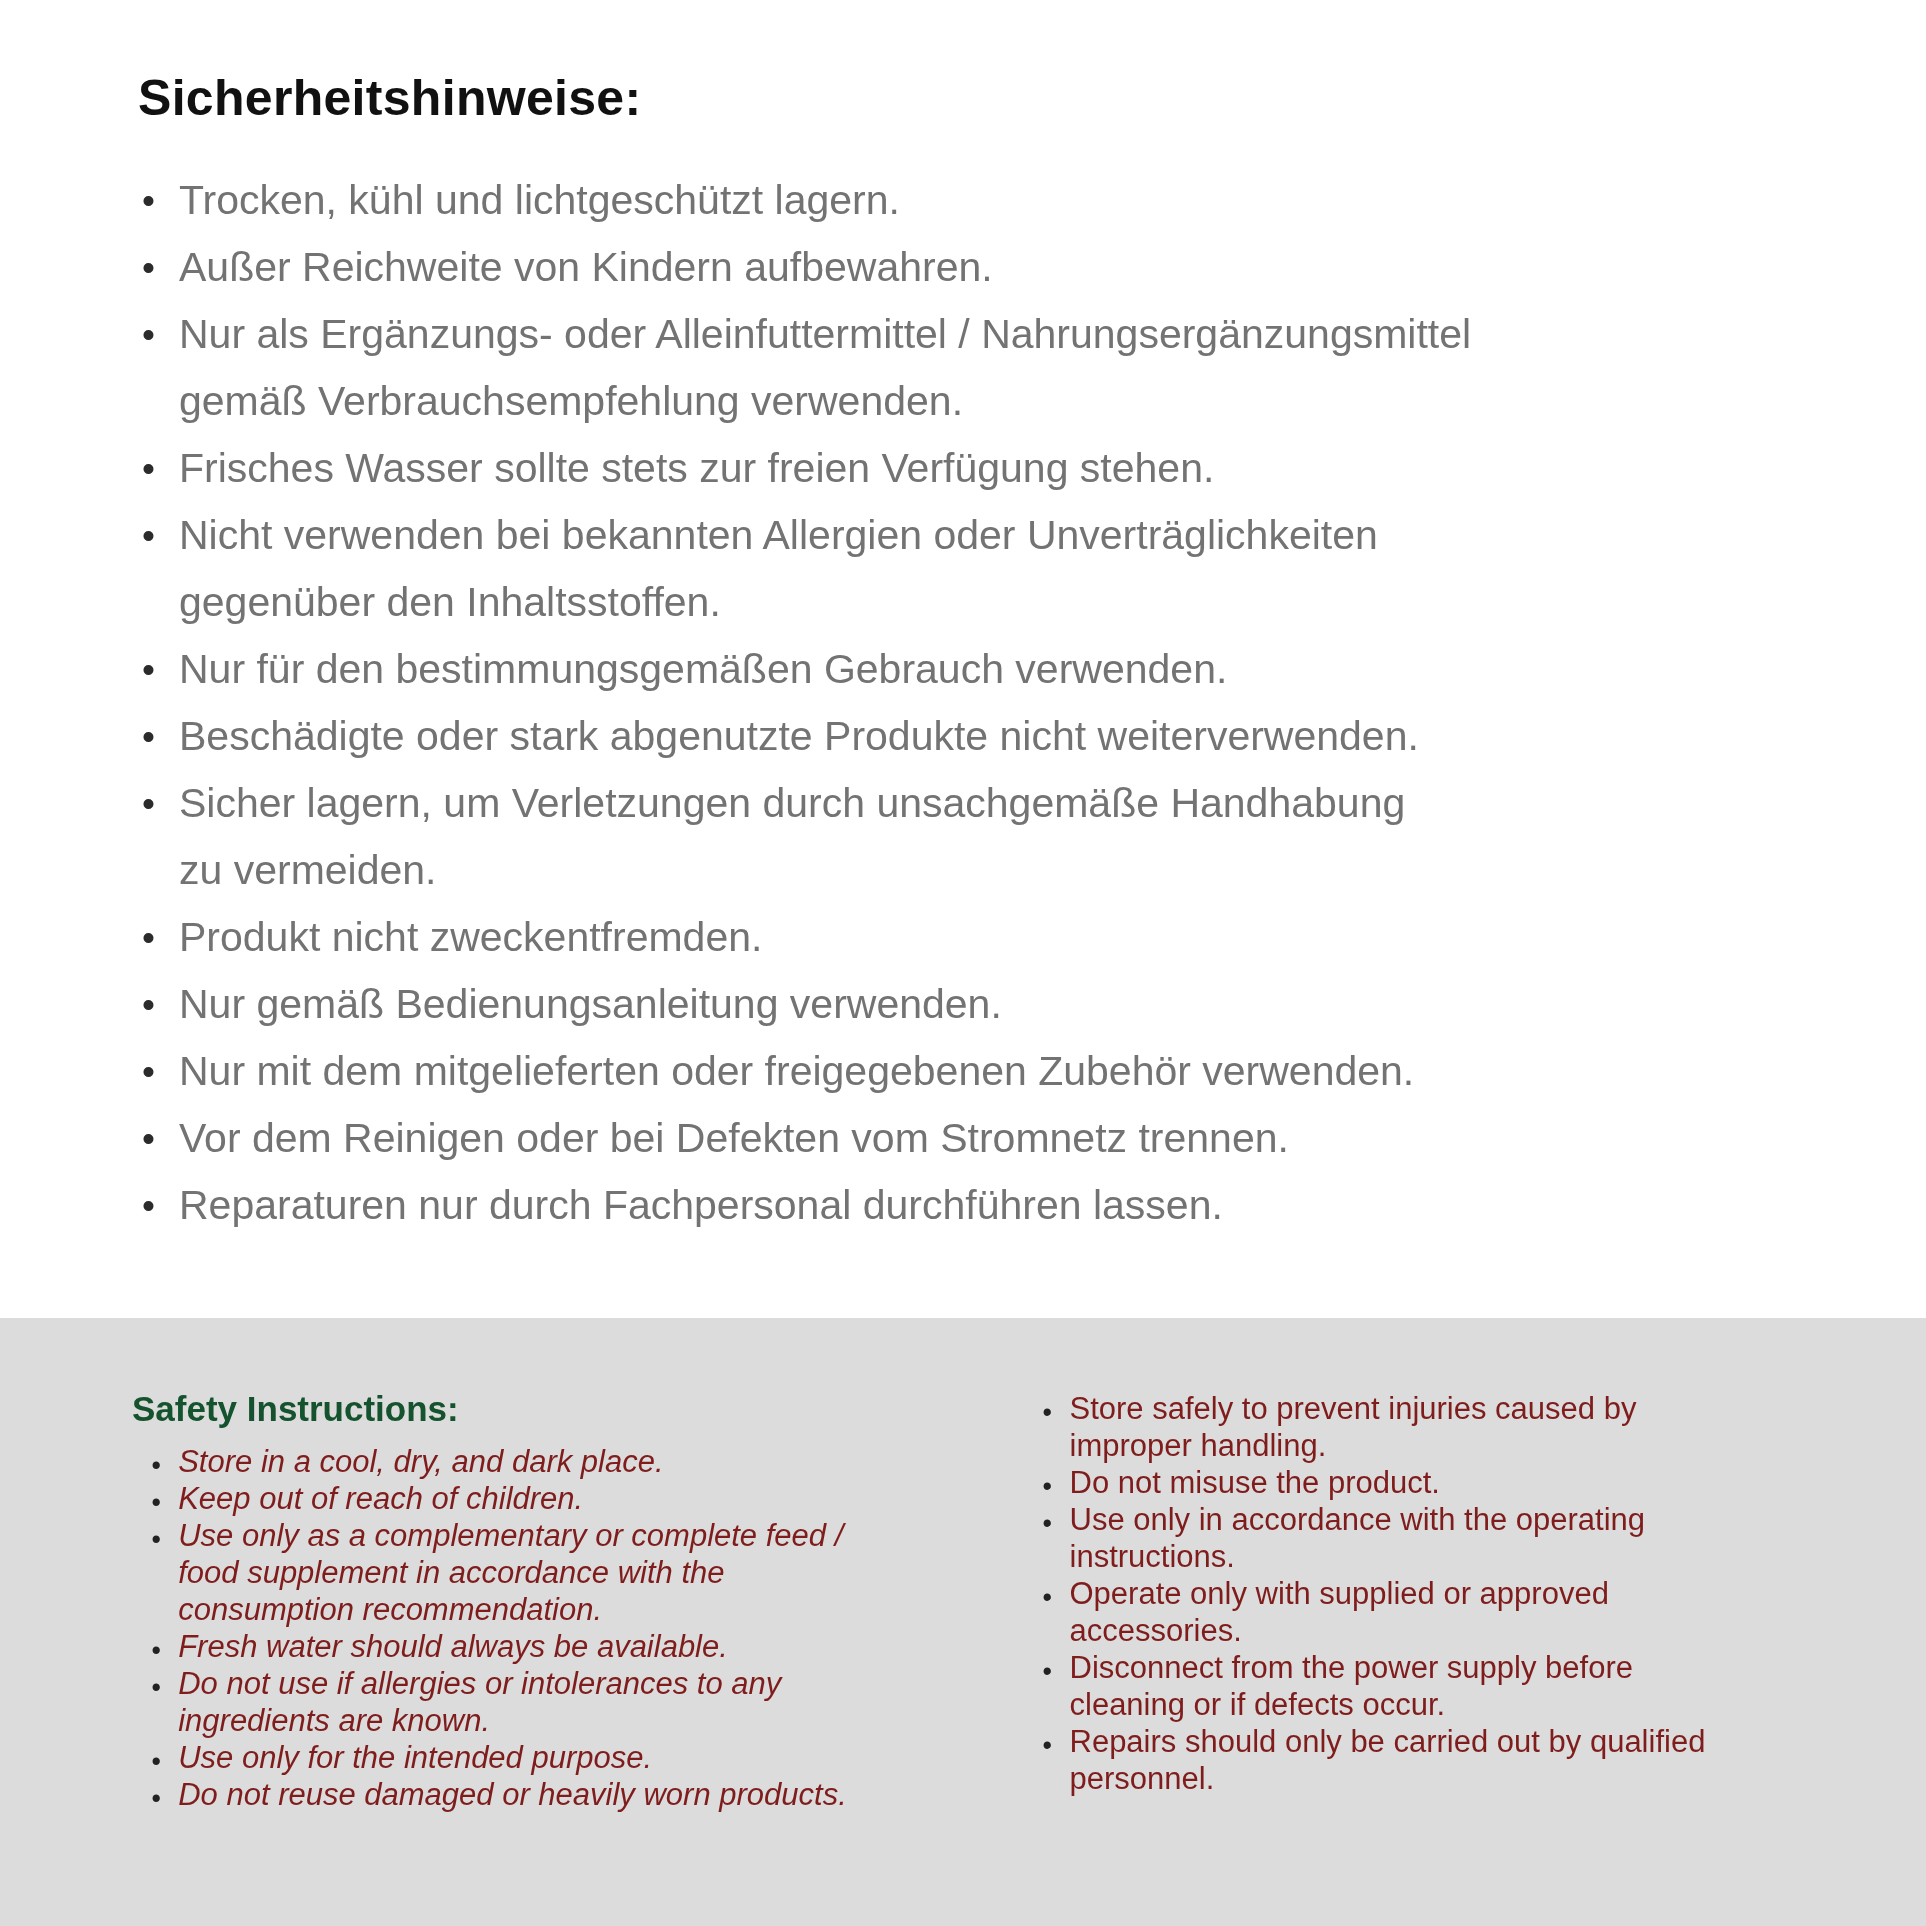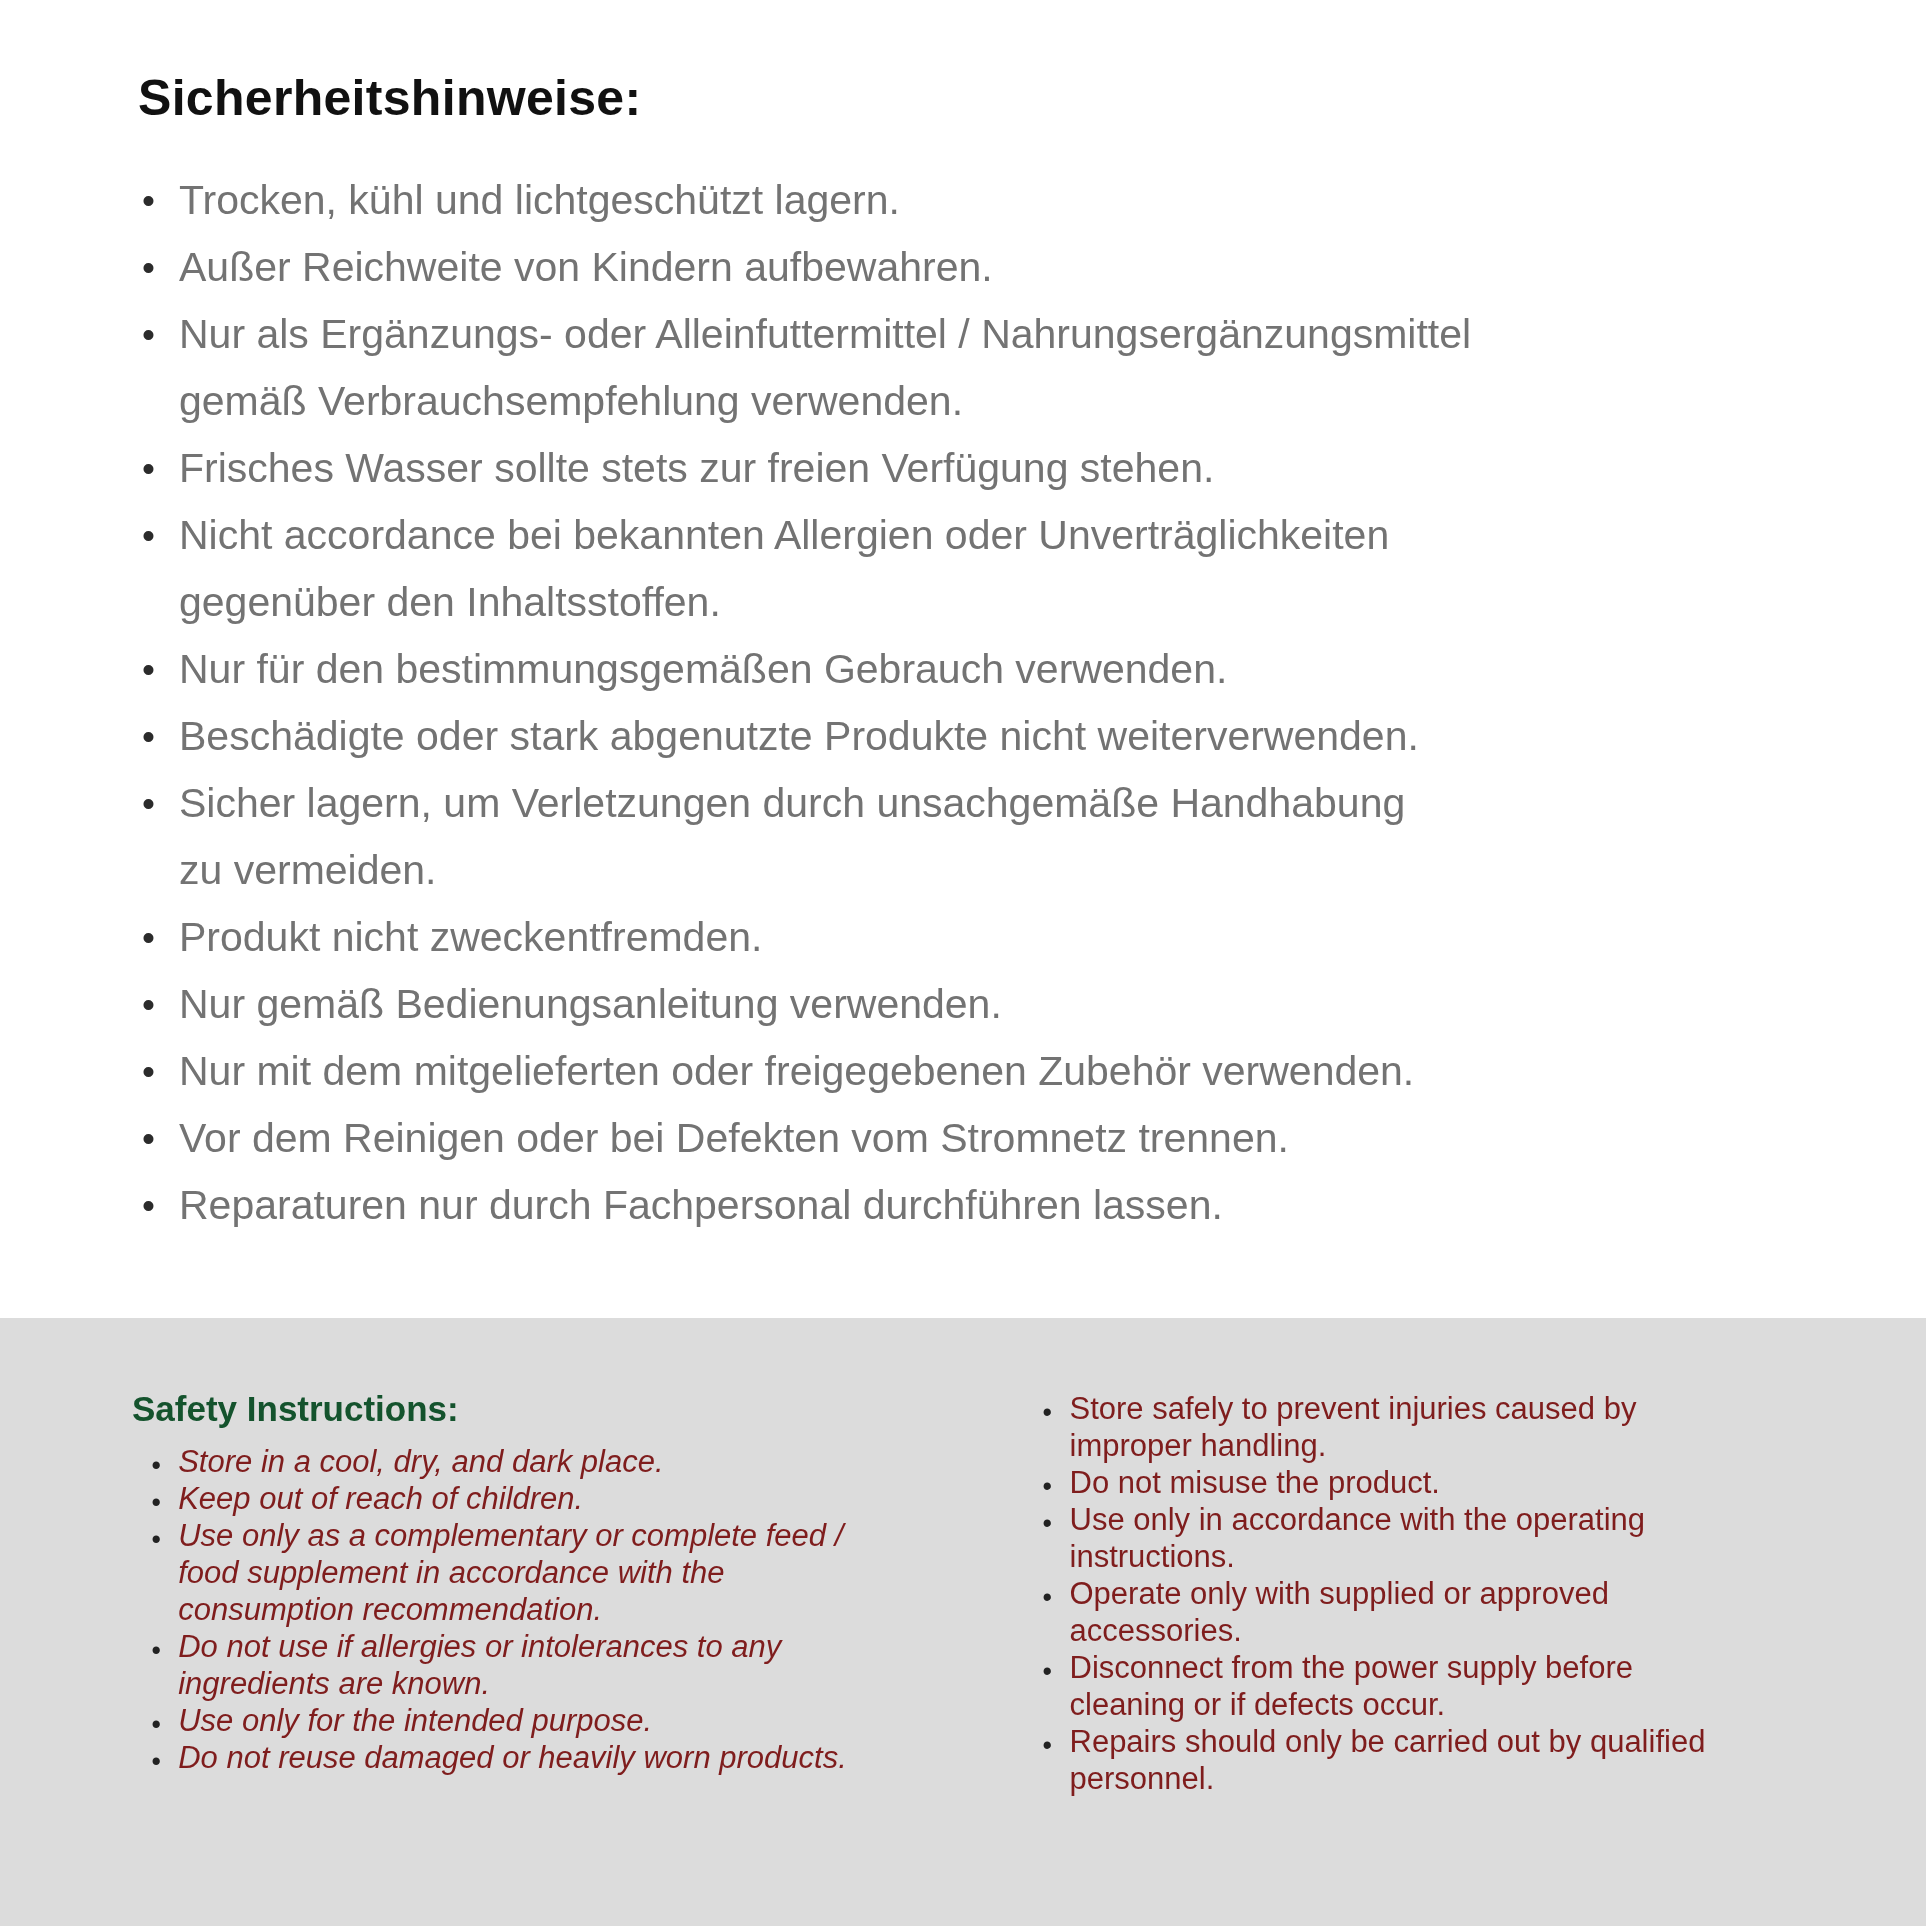--- a/index.html
+++ b/index.html
@@ -106,21 +106,21 @@
 <div class="page">
 
   <section class="de-section">
     <h1 class="de-title">Sicherheitshinweise:</h1>
     <ul class="de-list">
       <li>Trocken, kühl und lichtgeschützt lagern.</li>
       <li>Außer Reichweite von Kindern aufbewahren.</li>
       <li>Nur als Ergänzungs- oder Alleinfuttermittel / Nahrungsergänzungsmittel
 gemäß Verbrauchsempfehlung verwenden.</li>
       <li>Frisches Wasser sollte stets zur freien Verfügung stehen.</li>
-      <li>Nicht accordance bei bekannten Allergien oder Unverträglichkeiten
+      <li>Nicht verwenden bei bekannten Allergien oder Unverträglichkeiten
 gegenüber den Inhaltsstoffen.</li>
       <li>Nur für den bestimmungsgemäßen Gebrauch verwenden.</li>
       <li>Beschädigte oder stark abgenutzte Produkte nicht weiterverwenden.</li>
       <li>Sicher lagern, um Verletzungen durch unsachgemäße Handhabung
 zu vermeiden.</li>
       <li>Produkt nicht zweckentfremden.</li>
       <li>Nur gemäß Bedienungsanleitung verwenden.</li>
       <li>Nur mit dem mitgelieferten oder freigegebenen Zubehör verwenden.</li>
       <li>Vor dem Reinigen oder bei Defekten vom Stromnetz trennen.</li>
       <li>Reparaturen nur durch Fachpersonal durchführen lassen.</li>
@@ -129,20 +129,21 @@
 
   <section class="en-section">
     <div class="en-col-left">
       <h2 class="en-title">Safety Instructions:</h2>
       <ul class="en-list">
         <li>Store in a cool, dry, and dark place.</li>
         <li>Keep out of reach of children.</li>
         <li>Use only as a complementary or complete feed /
 food supplement in accordance with the
 consumption recommendation.</li>
+        <li>Fresh water should always be available.</li>
         <li>Do not use if allergies or intolerances to any
 ingredients are known.</li>
         <li>Use only for the intended purpose.</li>
         <li>Do not reuse damaged or heavily worn products.</li>
       </ul>
     </div>
     <div class="en-col-right">
       <ul class="en-list">
         <li>Store safely to prevent injuries caused by
 improper handling.</li>

